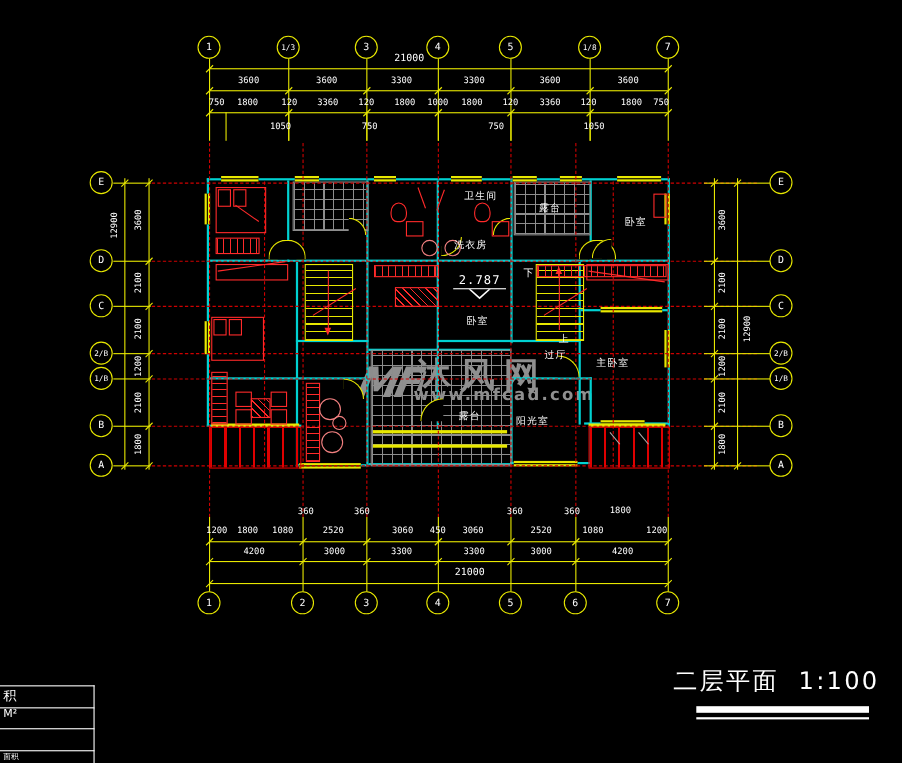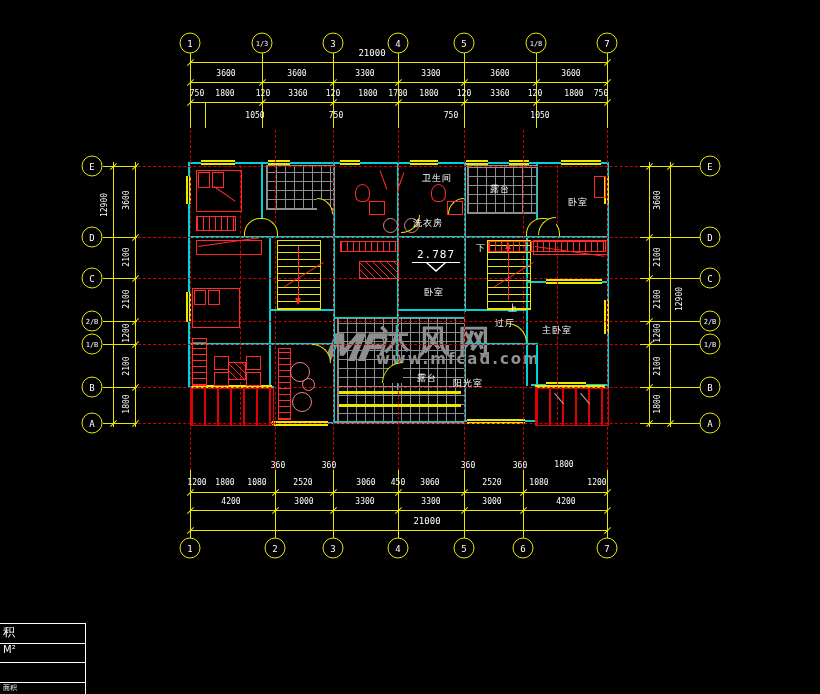--- a/index.html
+++ b/index.html
@@ -54,20 +54,27 @@
   </div>
 
   <div class="lvl" id="lvlmark" style="left:412px;top:248px;width:48px;position:absolute;">
     <div style="font-size:11px;text-align:center;letter-spacing:1px;">2.787</div>
     <div style="height:1px;background:#fff;margin-top:1px;"></div>
     <div style="width:0;height:0;margin:0 auto;border-left:10px solid transparent;border-right:10px solid transparent;border-top:9px solid #fff;position:relative;">
       <div style="position:absolute;left:-8px;top:-9px;width:0;height:0;border-left:8px solid transparent;border-right:8px solid transparent;border-top:7px solid #000;"></div>
     </div>
   </div>
 
+  <div id="titleblock">
+    <div id="title-text">
+      <span>二层平面</span>&nbsp;&nbsp;<span>1:100</span>
+    </div>
+    <div id="title-bar1"></div>
+    <div id="title-bar2"></div>
+  </div>
 
   <div id="cornertable">
     <div class="ct-row" style="height:19px;font-size:12px;">积</div>
     <div class="ct-row" style="height:18px;font-size:10px;">M²</div>
     <div class="ct-row" style="height:19px;font-size:10px;"></div>
     <div class="ct-row" style="height:12px;font-size:7px;">面积</div>
   </div>
 <div class="wall" style="left: 188px; top: 162px; width: 421px; height: 2px;"></div>
     <div class="wall" style="left: 188px; top: 162px; width: 2px; height: 226px;"></div>
     <div class="wall" style="left: 607px; top: 162px; width: 2px; height: 226px;"></div>
@@ -315,21 +322,21 @@
     <div class="dim" style="left: 365px; top: 73px;">3300</div>
     <div class="dim" style="left: 431px; top: 73px;">3300</div>
     <div class="dim" style="left: 500px; top: 73px;">3600</div>
     <div class="dim" style="left: 571px; top: 73px;">3600</div>
     <div class="dim" style="left: 197px; top: 93px;">750</div>
     <div class="dim" style="left: 225px; top: 93px;">1800</div>
     <div class="dim" style="left: 263px; top: 93px;">120</div>
     <div class="dim" style="left: 298px; top: 93px;">3360</div>
     <div class="dim" style="left: 333px; top: 93px;">120</div>
     <div class="dim" style="left: 368px; top: 93px;">1800</div>
-    <div class="dim" style="left: 398px; top: 93px;">1700</div>
+    <div class="dim" style="left: 398px; top: 93px;">1000</div>
     <div class="dim" style="left: 429px; top: 93px;">1800</div>
     <div class="dim" style="left: 464px; top: 93px;">120</div>
     <div class="dim" style="left: 500px; top: 93px;">3360</div>
     <div class="dim" style="left: 535px; top: 93px;">120</div>
     <div class="dim" style="left: 574px; top: 93px;">1800</div>
     <div class="dim" style="left: 601px; top: 93px;">750</div>
     <div class="dim" style="left: 255px; top: 115px;">1050</div>
     <div class="dim" style="left: 336px; top: 115px;">750</div>
     <div class="dim" style="left: 451px; top: 115px;">750</div>
     <div class="dim" style="left: 540px; top: 115px;">1050</div>
@@ -371,14 +378,14 @@
     <div class="rlabel" style="left: 437px; top: 178px;">卫生间</div>
     <div class="rlabel" style="left: 500px; top: 189px;">露台</div>
     <div class="rlabel" style="left: 578px; top: 202px;">卧室</div>
     <div class="rlabel" style="left: 428px; top: 223px;">洗衣房</div>
     <div class="rlabel" style="left: 434px; top: 292px;">卧室</div>
     <div class="rlabel" style="left: 481px; top: 248px;">下</div>
     <div class="rlabel" style="left: 513px; top: 308px;">上</div>
     <div class="rlabel" style="left: 505px; top: 323px;">过厅</div>
     <div class="rlabel" style="left: 557px; top: 330px;">主卧室</div>
     <div class="rlabel" style="left: 427px; top: 378px;">露台</div>
-    <div class="rlabel" style="left: 468px; top: 383px;">阳光室</div>
+    <div class="rlabel" style="left: 484px; top: 383px;">阳光室</div>
   </div>
 
 </body></html>

